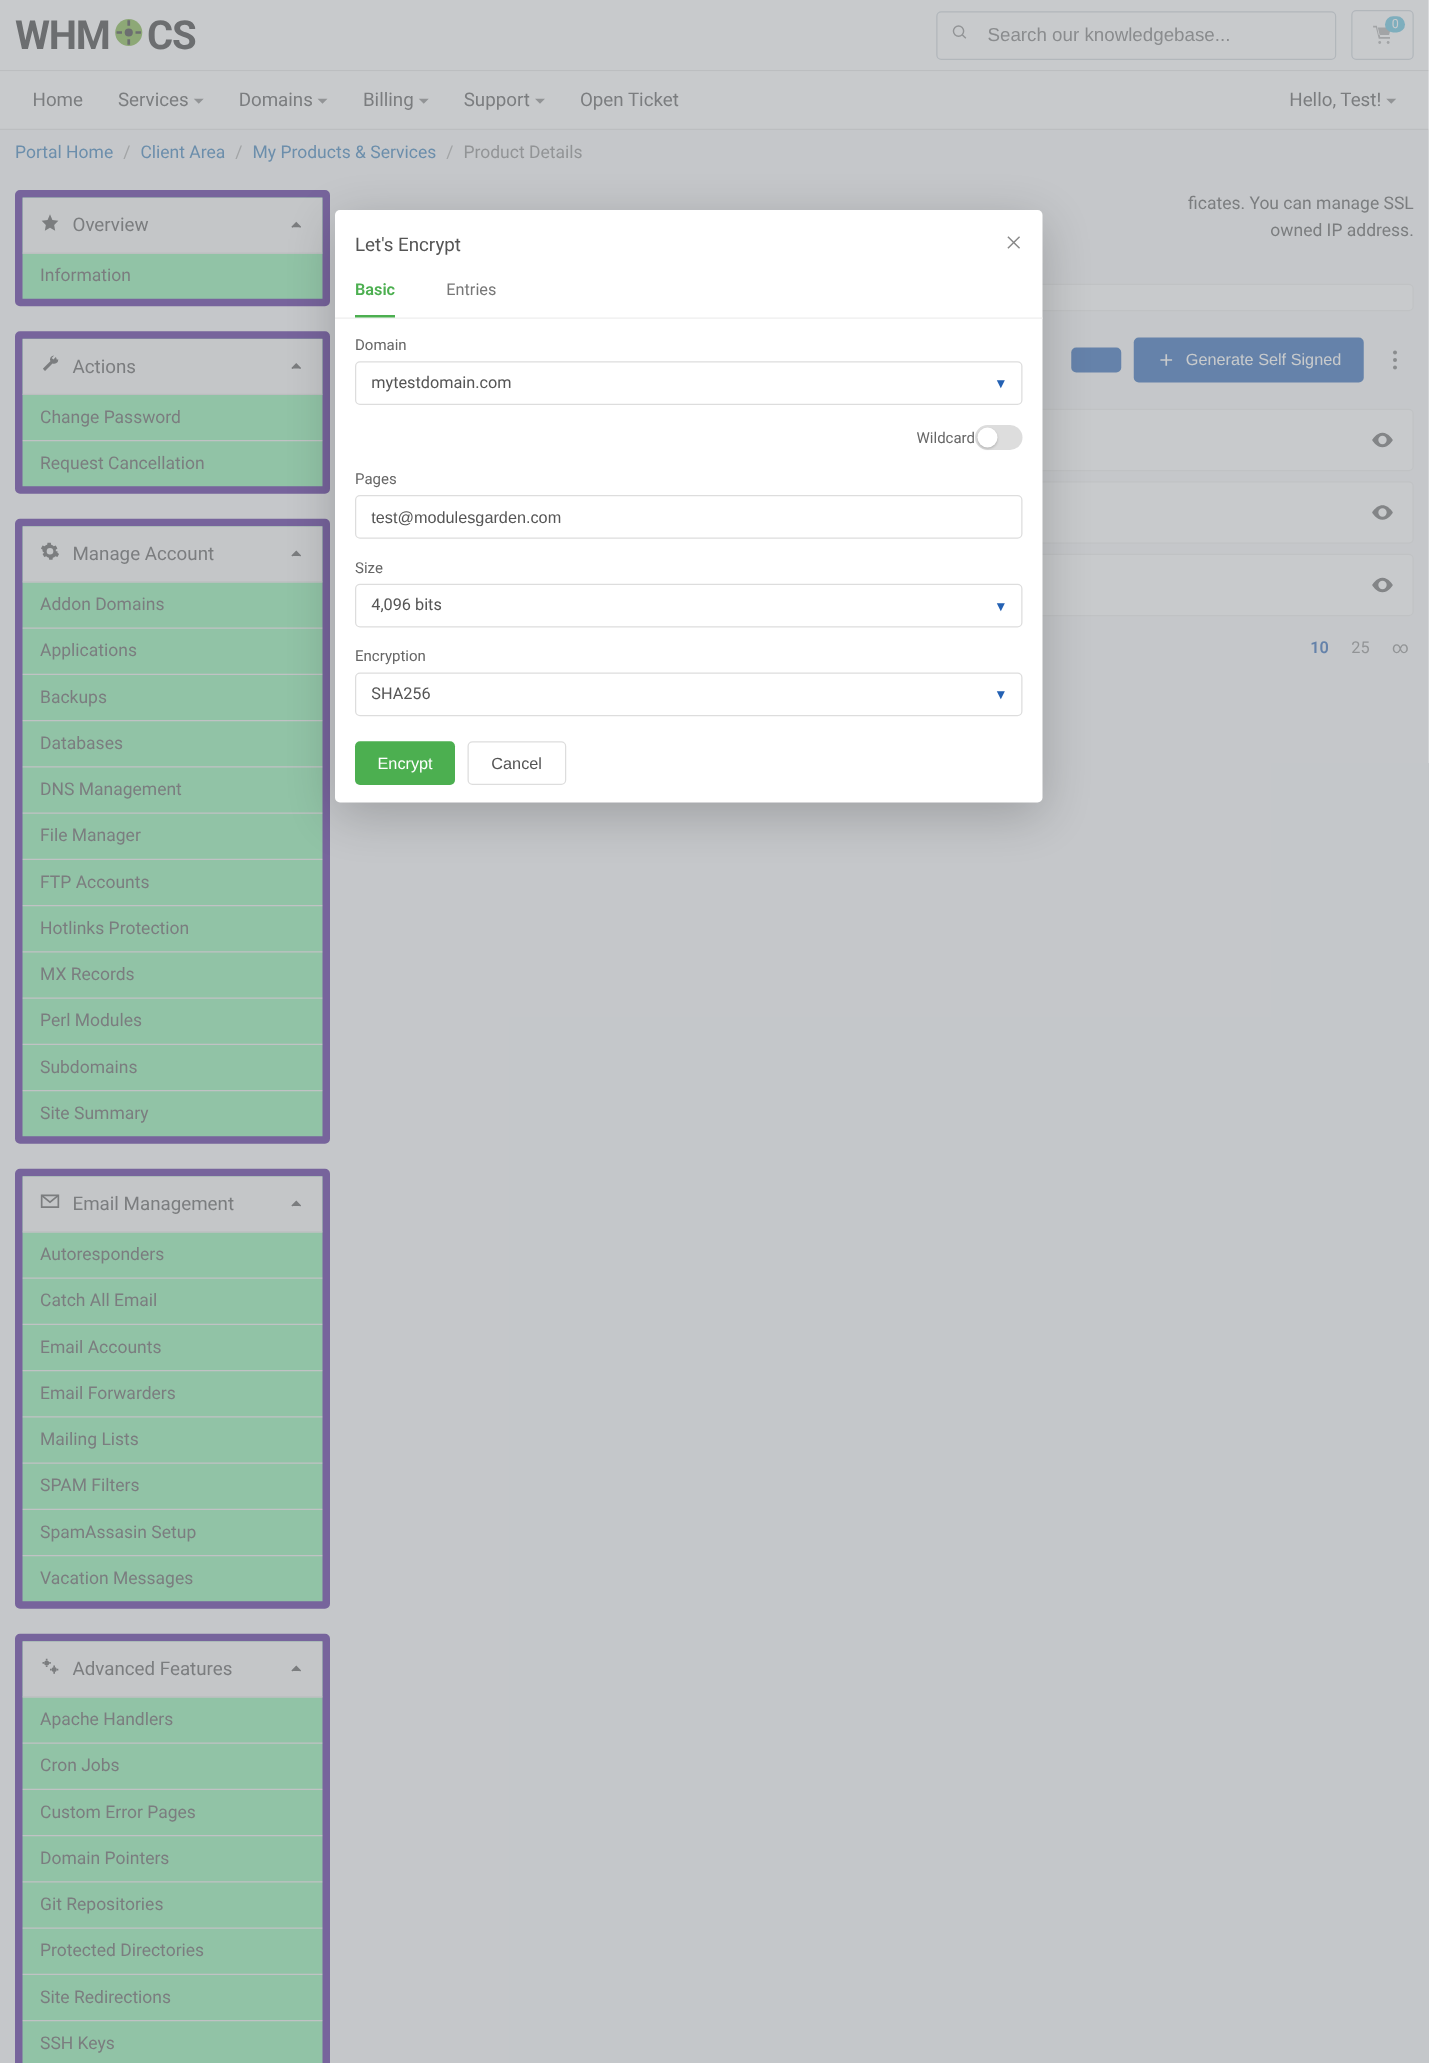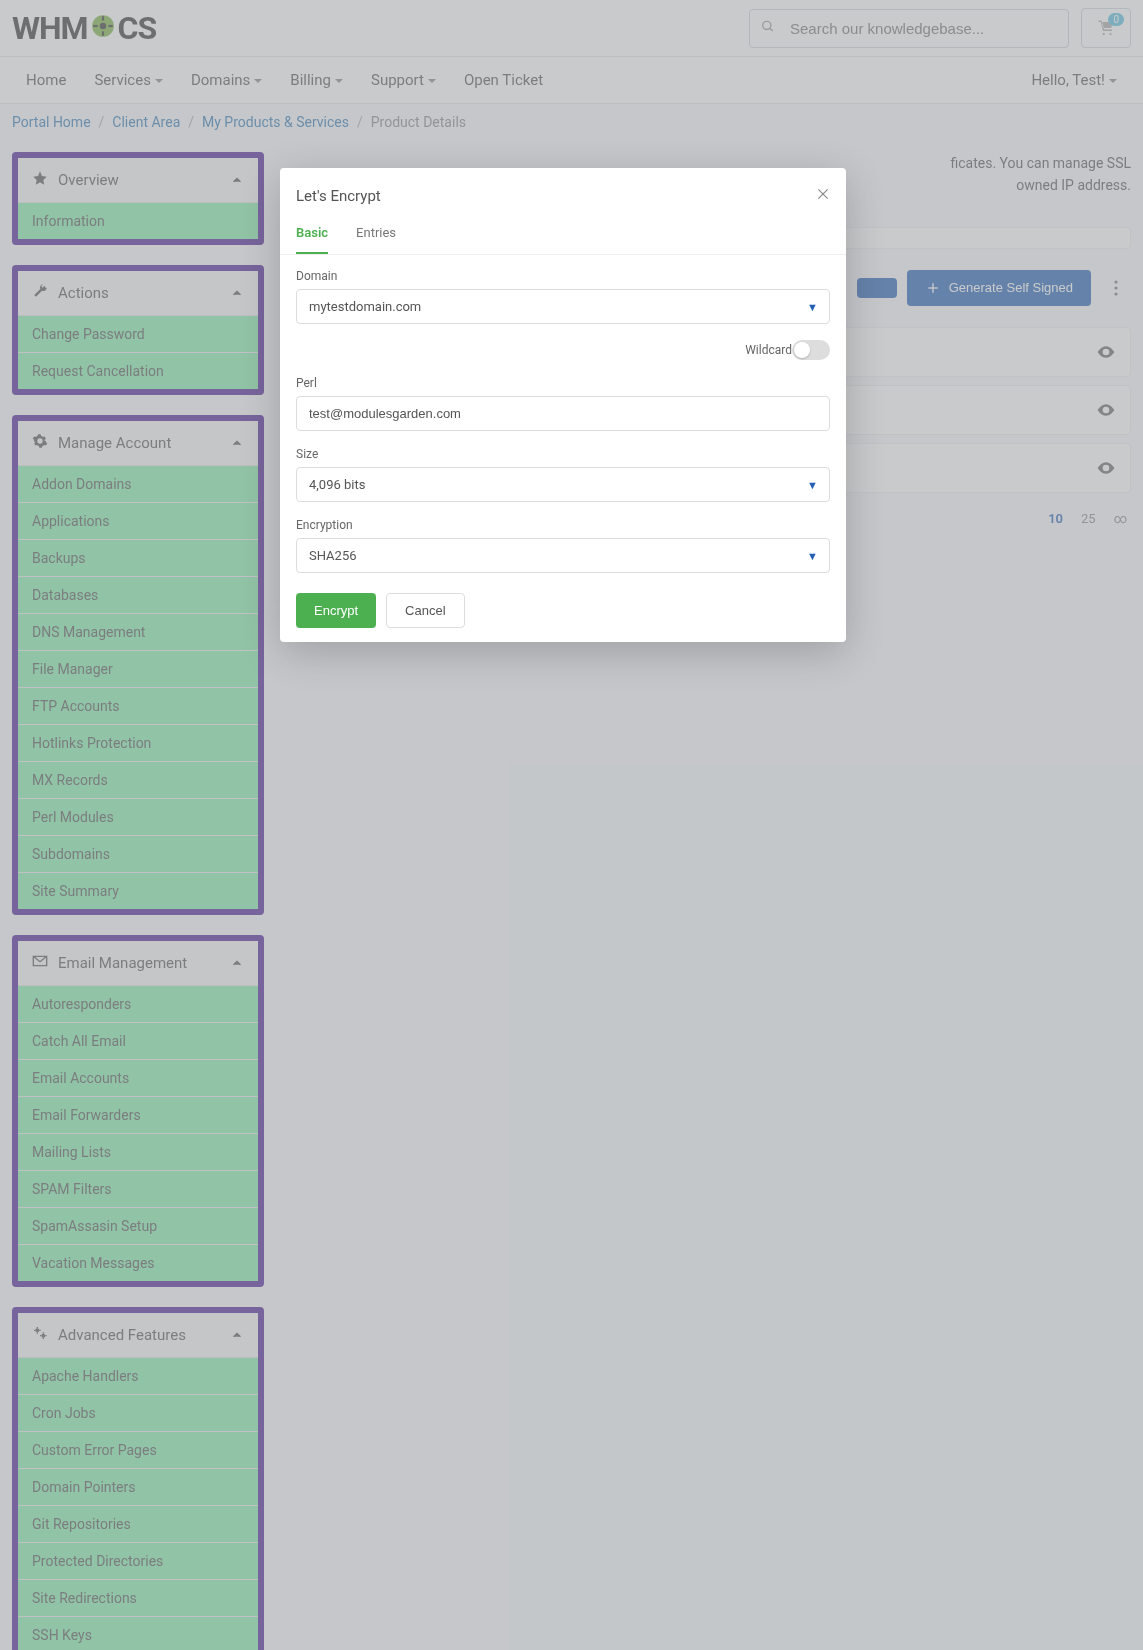--- a/index.html
+++ b/index.html
@@ -46,25 +46,25 @@
   .eye { color:#666; width:20px; height:20px; cursor:pointer; }
   .pager { display:flex; justify-content:flex-end; gap:18px; padding:10px 4px; align-items:center; color:#888; font-size:13px; }
   .pager .active-pg { color:#2461b3; font-weight:600; }
   .pager .pg { cursor:pointer; }
   
   .footer { text-align:center; padding: 20px; color:#666; font-size:15px; }
   .footer a { color:#337ab7; text-decoration:none; }
   
   
   .overlay { position:absolute; inset:0; background:rgba(154,158,162,0.55); }
-  .modal { position:absolute; top:168px; left:280px; width:566px; background:#fff; border-radius:4px; box-shadow:0 10px 40px rgba(0,0,0,0.2); }
+  .modal { position:absolute; top:168px; left:268px; width:566px; background:#fff; border-radius:4px; box-shadow:0 10px 40px rgba(0,0,0,0.2); }
   .modal-head { display:flex; justify-content:space-between; align-items:center; padding:18px 16px 12px 16px; }
   .modal-title { font-size:15px; color:#555; }
   .modal-close { cursor:pointer; color:#888; font-size:16px; }
-  .modal-tabs { display:flex; gap:28px; padding: 0 16px; border-bottom:1px solid #eee; }
+  .modal-tabs { display:flex; gap:41px; padding: 0 16px; border-bottom:1px solid #eee; }
   .mtab { padding:8px 0 12px 0; font-size:13px; color:#777; cursor:pointer; border-bottom:2px solid transparent; }
   .mtab.active { color:#4caf50; border-bottom-color:#4caf50; font-weight:600; }
   .modal-body { padding: 14px 16px; }
   .mlabel { font-size:12px; color:#666; margin-bottom:6px; display:block; }
   .mfield { margin-bottom:16px; }
   .mselect, .minput { width:100%; padding:9px 12px; border:1px solid #ddd; border-radius:4px; font-size:13px; color:#555; background:#fff; }
   .mselect-wrap { position:relative; }
   .mselect-arrow { position:absolute; right:12px; top:50%; transform:translateY(-50%); pointer-events:none; color:#2461b3; font-size:11px; }
   .switch-row { display:flex; justify-content:flex-end; align-items:center; margin-bottom:16px; }
   .switch { width:38px; height:20px; background:#ddd; border-radius:10px; position:relative; cursor:pointer; }
@@ -326,21 +326,21 @@
       <div class="mselect-wrap">
         <div class="mselect">mytestdomain.com</div>
         <span class="mselect-arrow">▼</span>
       </div>
     </div>
     <div class="switch-row">
       <label class="mlabel" style="margin:0">Wildcard</label>
       <div class="switch"></div>
     </div>
     <div class="mfield">
-      <label class="mlabel">Perl</label>
+      <label class="mlabel">Pages</label>
       <input class="minput" type="text" value="test@modulesgarden.com" style="">
     </div>
     <div class="mfield">
       <label class="mlabel">Size</label>
       <div class="mselect-wrap">
         <div class="mselect">4,096 bits</div>
         <span class="mselect-arrow">▼</span>
       </div>
     </div>
     <div class="mfield">

